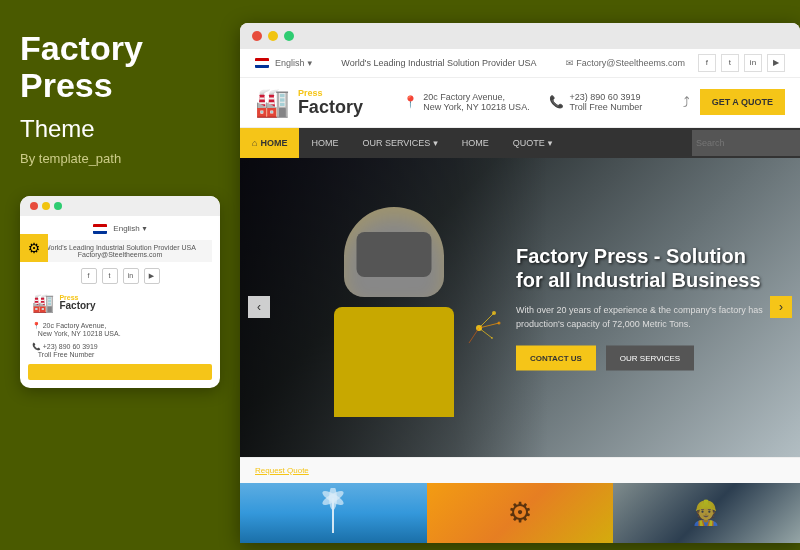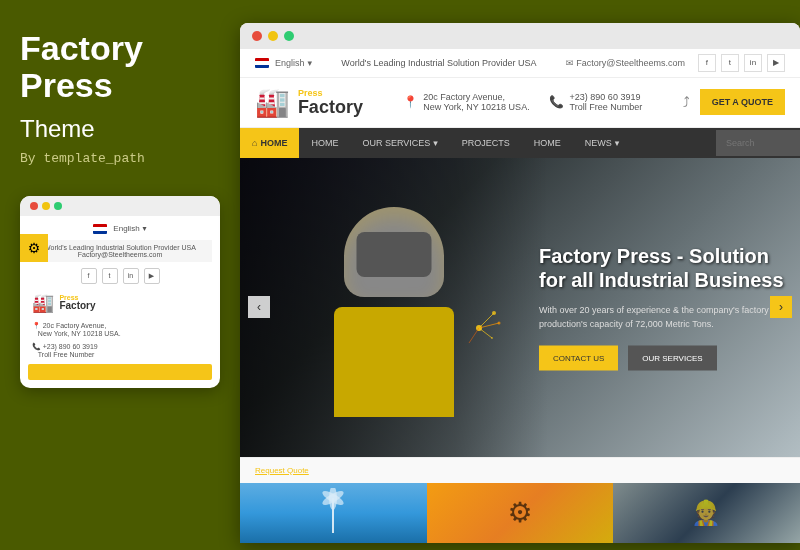--- a/index.html
+++ b/index.html
@@ -38,21 +38,20 @@
       color: #ffffff;
       font-size: 24px;
       font-weight: 400;
       margin-bottom: 8px;
     }
 
     .theme-by {
       color: #cccc88;
       font-size: 13px;
       margin-bottom: 30px;
-      font-family: Liberation Mono, monospace;
     }
 
     
     .mobile-card {
       background: #ffffff;
       border-radius: 10px;
       overflow: hidden;
       width: 200px;
       box-shadow: 0 4px 15px rgba(0,0,0,0.3);
     }
@@ -352,25 +351,25 @@
 
     .nav-search {
       margin-left: auto;
       display: flex;
       align-items: center;
     }
 
     .nav-search input {
       background: #555;
       border: none;
-      padding: 8px 10px;
+      padding: 8px 4px;
       color: #ccc;
       font-size: 9px;
       outline: none;
-      width: 84px;
+      width: 108px;
     }
 
     
     .hero-section {
       position: relative;
       flex: 1;
       overflow: hidden;
       min-height: 200px;
     }
 
@@ -433,21 +432,21 @@
       background: #c8a800;
       border-radius: 8px 8px 0 0;
       position: absolute;
       bottom: 0;
       left: 50%;
       transform: translateX(-50%);
     }
 
     .hero-text-area {
       position: absolute;
-      right: 9px;
+      right: 32px;
       top: 50%;
       transform: translateY(-50%);
       width: 45%;
       color: #ffffff;
     }
 
     .hero-title {
       font-size: 20px;
       font-weight: 900;
       line-height: 1.2;
@@ -463,21 +462,21 @@
     }
 
     .hero-buttons {
       display: flex;
       gap: 10px;
     }
 
     .hero-btn-primary {
       background: #f5c518;
       color: #333;
-      font-weight: 400;
+      font-weight: 700;
       font-size: 8px;
       padding: 8px 14px;
       cursor: pointer;
     }
 
     .hero-btn-secondary {
       background: #555;
       color: #fff;
       font-size: 8px;
       padding: 8px 14px;
@@ -735,27 +734,24 @@
         <span>HOME</span>
       </div>
       <div class="nav-item">
         <span>HOME</span>
       </div>
       <div class="nav-item">
         <span>OUR SERVICES</span>
         <span>▾</span>
       </div>
       <div class="nav-item">
-        <span>PROJECTS</span>
+        <span>HOME</span>
       </div>
       <div class="nav-item">
-        <span>HOME</span>
-      </div>
-      <div class="nav-item">
-        <span>NEWS</span>
+        <span>QUOTE</span>
         <span>▾</span>
       </div>
       <div class="nav-search">
         <input type="text" placeholder="Search" style="">
 
       </div>
     </div>
 
     <div class="hero-section">
       <div class="hero-bg"></div>

